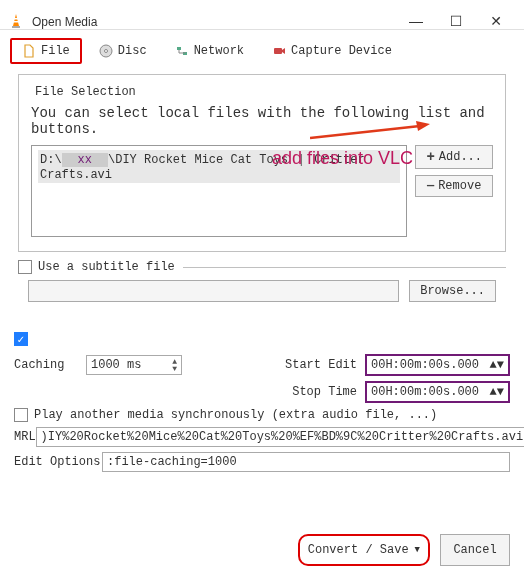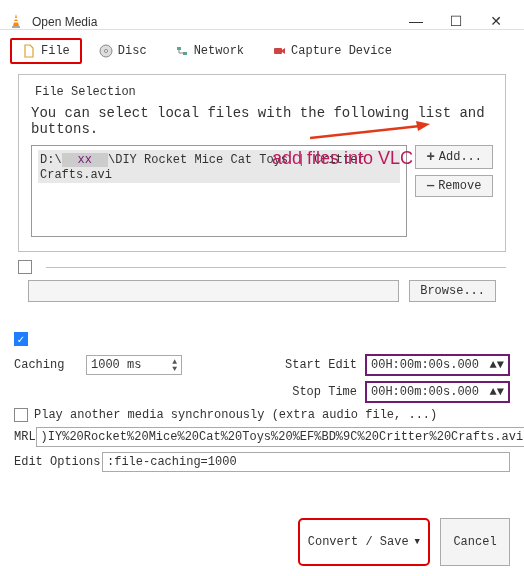--- a/index.html
+++ b/index.html
@@ -35,21 +35,21 @@
 .opt-area { margin: 6px 14px 0 14px; font-family: "Courier New", monospace; }
 .opt-row { display: flex; align-items: center; margin: 5px 0; }
 .opt-label { width: 72px; }
 .spin { border: 1px solid #aaa; padding: 2px 4px; width: 96px; display: flex; align-items: center; justify-content: space-between; background: #fff; }
 .spin .arrows { font-size: 8px; line-height: 7px; display: flex; flex-direction: column; color: #555; }
 .time-field { border: 2px solid #701a75; padding: 2px 4px; width: 145px; display: flex; align-items: center; justify-content: space-between; background: #fff; }
 .right-pair { margin-left: auto; display: flex; align-items: center; }
 .right-pair .lbl { margin-right: 8px; }
 .textin { border: 1px solid #aaa; padding: 2px 4px; background: #fff; flex: 1; font-family: "Courier New", monospace; font-size: 12px; }
 .bottom-row { display: flex; justify-content: flex-end; gap: 10px; padding: 10px 14px; position: absolute; bottom: 0; right: 0; left: 0; }
-.btn-primary { border: 2px solid #d00; border-radius: 5px; padding: 15px 8px; display: flex; align-items: center; font-family: "Courier New", monospace; }
+.btn-primary { border: 2px solid #d00; border-radius: 10px; padding: 7px 8px; display: flex; align-items: center; font-family: "Courier New", monospace; }
 .btn-primary .dd { margin-left: 6px; font-size: 9px; }
 .annotation { position: absolute; color: #be185d; font-size: 18px; left: 272px; top: 148px; font-family: Arial, sans-serif; }
 .arrow { position: absolute; left: 310px; top: 120px; width: 120px; height: 20px; }
 </style>
 </head>
 <body>
 
 <div class="titlebar">
   <svg class="vlc-logo" viewBox="0 0 16 16">
       <polygon points="8,1 11,13 5,13" fill="#ff8800"></polygon>
@@ -109,20 +109,21 @@
       <div class="btn">
           <span class="minus">—</span>
           <span>Remove</span>
         </div>
     </div>
   </div>
 </div>
 
 <div class="subtitle-row">
   <div class="cb"></div>
+  <span class="mono">Use a subtitle file</span>
   <div class="sub-line"></div>
 </div>
 <div class="subpath-row">
   <div class="subpath"></div>
   <div class="btn">
       <span>Browse...</span>
     </div>
 </div>
 
 <div class="showmore-row">

